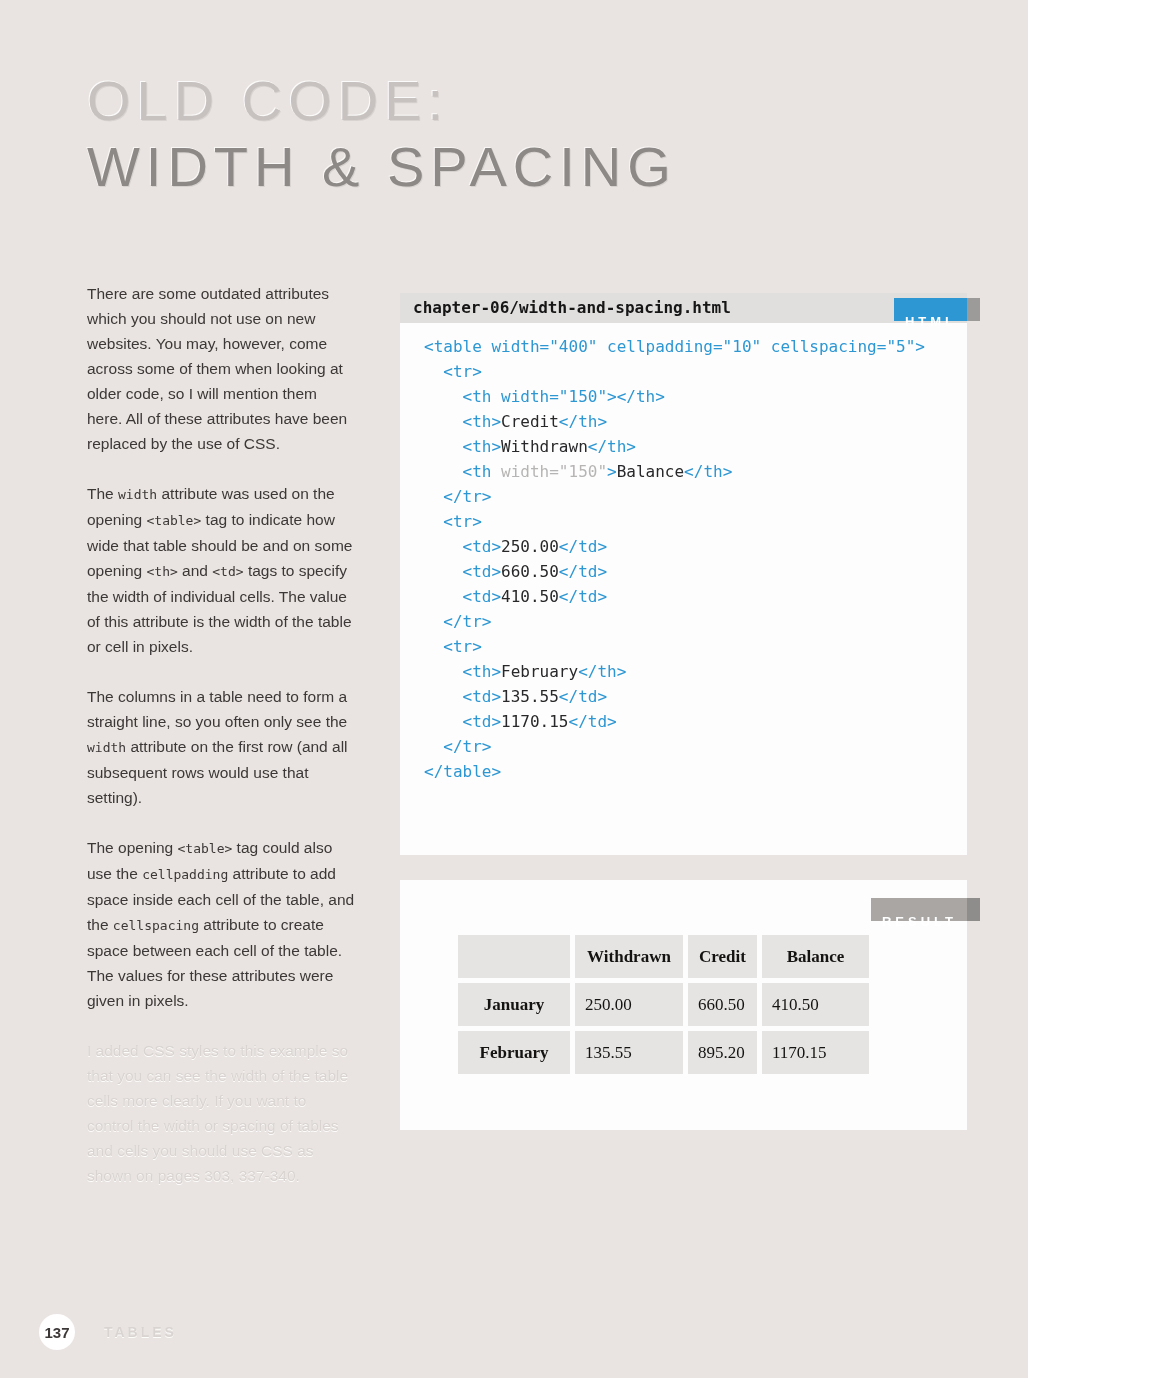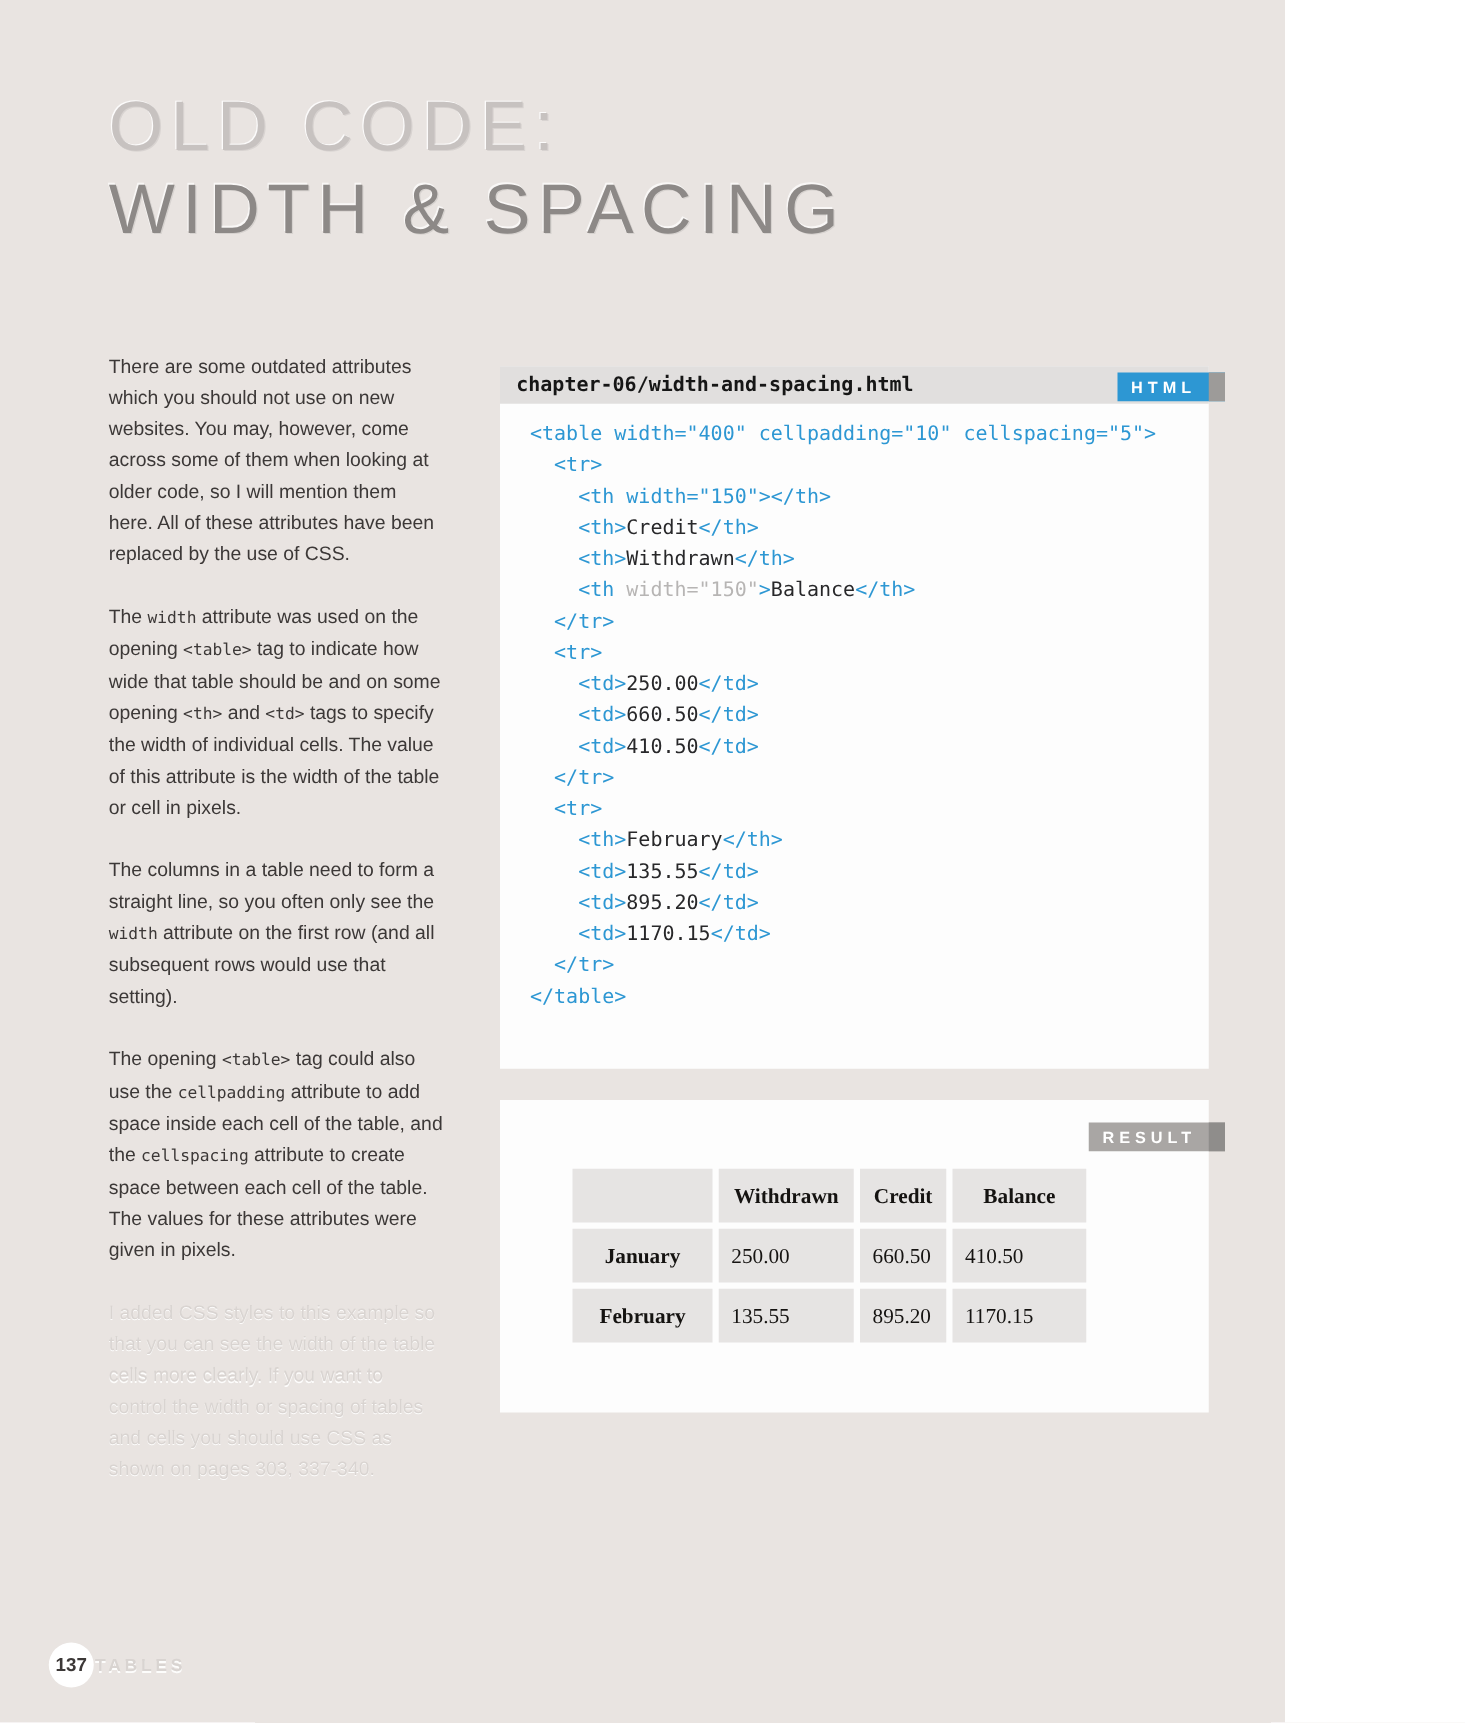--- a/index.html
+++ b/index.html
@@ -47,21 +47,21 @@
   .result-panel{left:400px;top:880px;width:567px;height:250px;}
 
   .filebar{
     height:30px;background:var(--filebar-bg);
     font-family:"DejaVu Sans Mono",monospace;font-weight:bold;font-size:16px;
     color:#161616;line-height:30px;padding-left:13px;white-space:nowrap;
   }
 
   .flag{
     position:absolute;right:-13px;height:23px;line-height:23px;
-    padding:0 23px 0 11px;color:#ffffff;font-weight:bold;font-size:13px;
+    padding:12px 23px 0 11px;color:#ffffff;font-weight:bold;font-size:13px;
     letter-spacing:4px;font-family:"Liberation Sans",sans-serif;
   }
   .flag::after{content:"";position:absolute;right:0;top:0;bottom:0;width:13px;}
   .flag-html{top:5px;background:var(--accent-blue);}
   .flag-html::after{background:#9d9b99;}
   .flag-result{top:18px;background:var(--badge-gray);}
   .flag-result::after{background:#8f8d8b;}
 
   
   .code-listing{
@@ -86,21 +86,21 @@
   .col3{width:69px;}
   .col4{width:107px;}
 
   
   .page-circle{
     position:absolute;left:39px;top:1314px;width:36px;height:36px;border-radius:50%;
     background:#ffffff;color:var(--text);font-size:15px;font-weight:bold;
     display:flex;align-items:center;justify-content:center;
   }
   .section-label{
-    position:absolute;left:76px;top:1324px;font-size:14px;font-weight:bold;
+    position:absolute;left:104px;top:1324px;font-size:14px;font-weight:bold;
     letter-spacing:3px;color:var(--muted-text);
     text-shadow:0 1px 0 rgba(255,255,255,0.9);
   }
 </style>
 </head>
 <body>
 
 <div class="screen">
   <div class="page">
 
@@ -131,21 +131,20 @@
           <div class="code-line"><span class="c-blue">    &lt;th </span><span class="c-gray">width="150"</span><span class="c-blue">&gt;</span><span class="c-black">Balance</span><span class="c-blue">&lt;/th&gt;</span></div>
           <div class="code-line"><span class="c-blue">  &lt;/tr&gt;</span></div>
           <div class="code-line"><span class="c-blue">  &lt;tr&gt;</span></div>
           <div class="code-line"><span class="c-blue">    &lt;td&gt;</span><span class="c-black">250.00</span><span class="c-blue">&lt;/td&gt;</span></div>
           <div class="code-line"><span class="c-blue">    &lt;td&gt;</span><span class="c-black">660.50</span><span class="c-blue">&lt;/td&gt;</span></div>
           <div class="code-line"><span class="c-blue">    &lt;td&gt;</span><span class="c-black">410.50</span><span class="c-blue">&lt;/td&gt;</span></div>
           <div class="code-line"><span class="c-blue">  &lt;/tr&gt;</span></div>
           <div class="code-line"><span class="c-blue">  &lt;tr&gt;</span></div>
           <div class="code-line"><span class="c-blue">    &lt;th&gt;</span><span class="c-black">February</span><span class="c-blue">&lt;/th&gt;</span></div>
           <div class="code-line"><span class="c-blue">    &lt;td&gt;</span><span class="c-black">135.55</span><span class="c-blue">&lt;/td&gt;</span></div>
-          <div class="code-line"><span class="c-blue">    &lt;td&gt;</span><span class="c-black">895.20</span><span class="c-blue">&lt;/td&gt;</span></div>
           <div class="code-line"><span class="c-blue">    &lt;td&gt;</span><span class="c-black">1170.15</span><span class="c-blue">&lt;/td&gt;</span></div>
           <div class="code-line"><span class="c-blue">  &lt;/tr&gt;</span></div>
           <div class="code-line"><span class="c-blue">&lt;/table&gt;</span></div>
         </div>
     </div>
 
     <div class="panel result-panel">
       <div class="flag flag-result">RESULT</div>
       <table class="result-table">
         <tbody>

